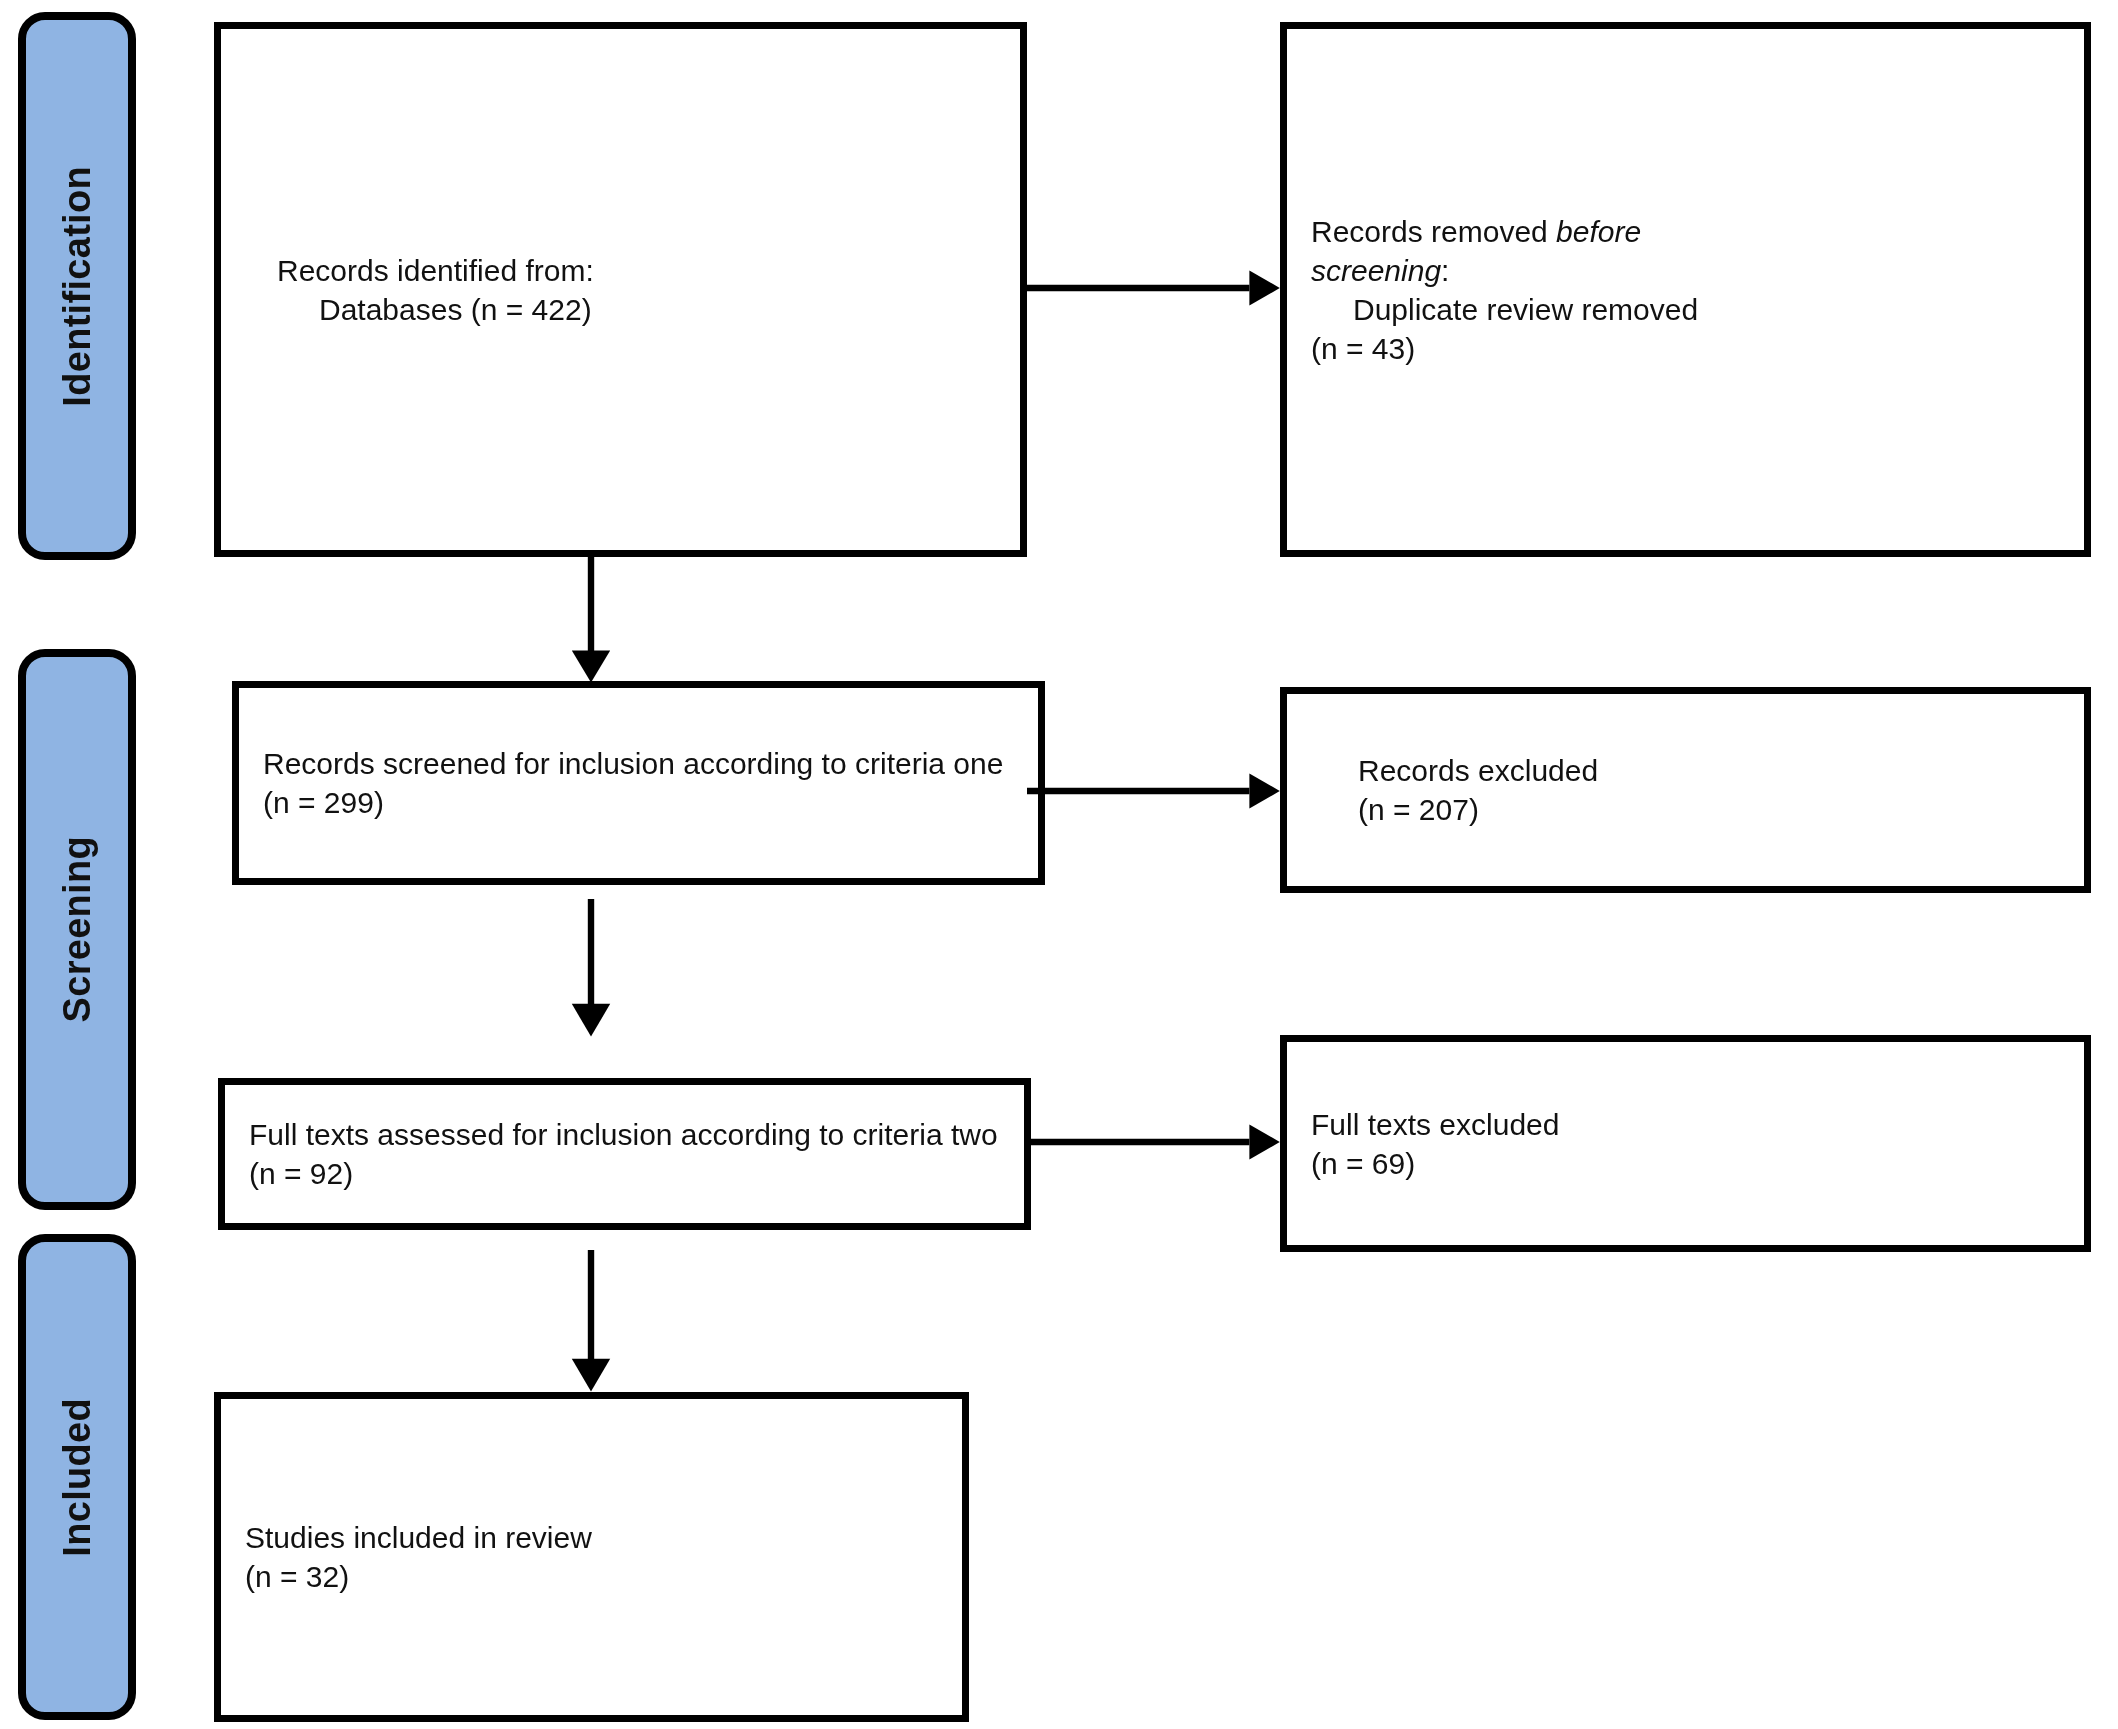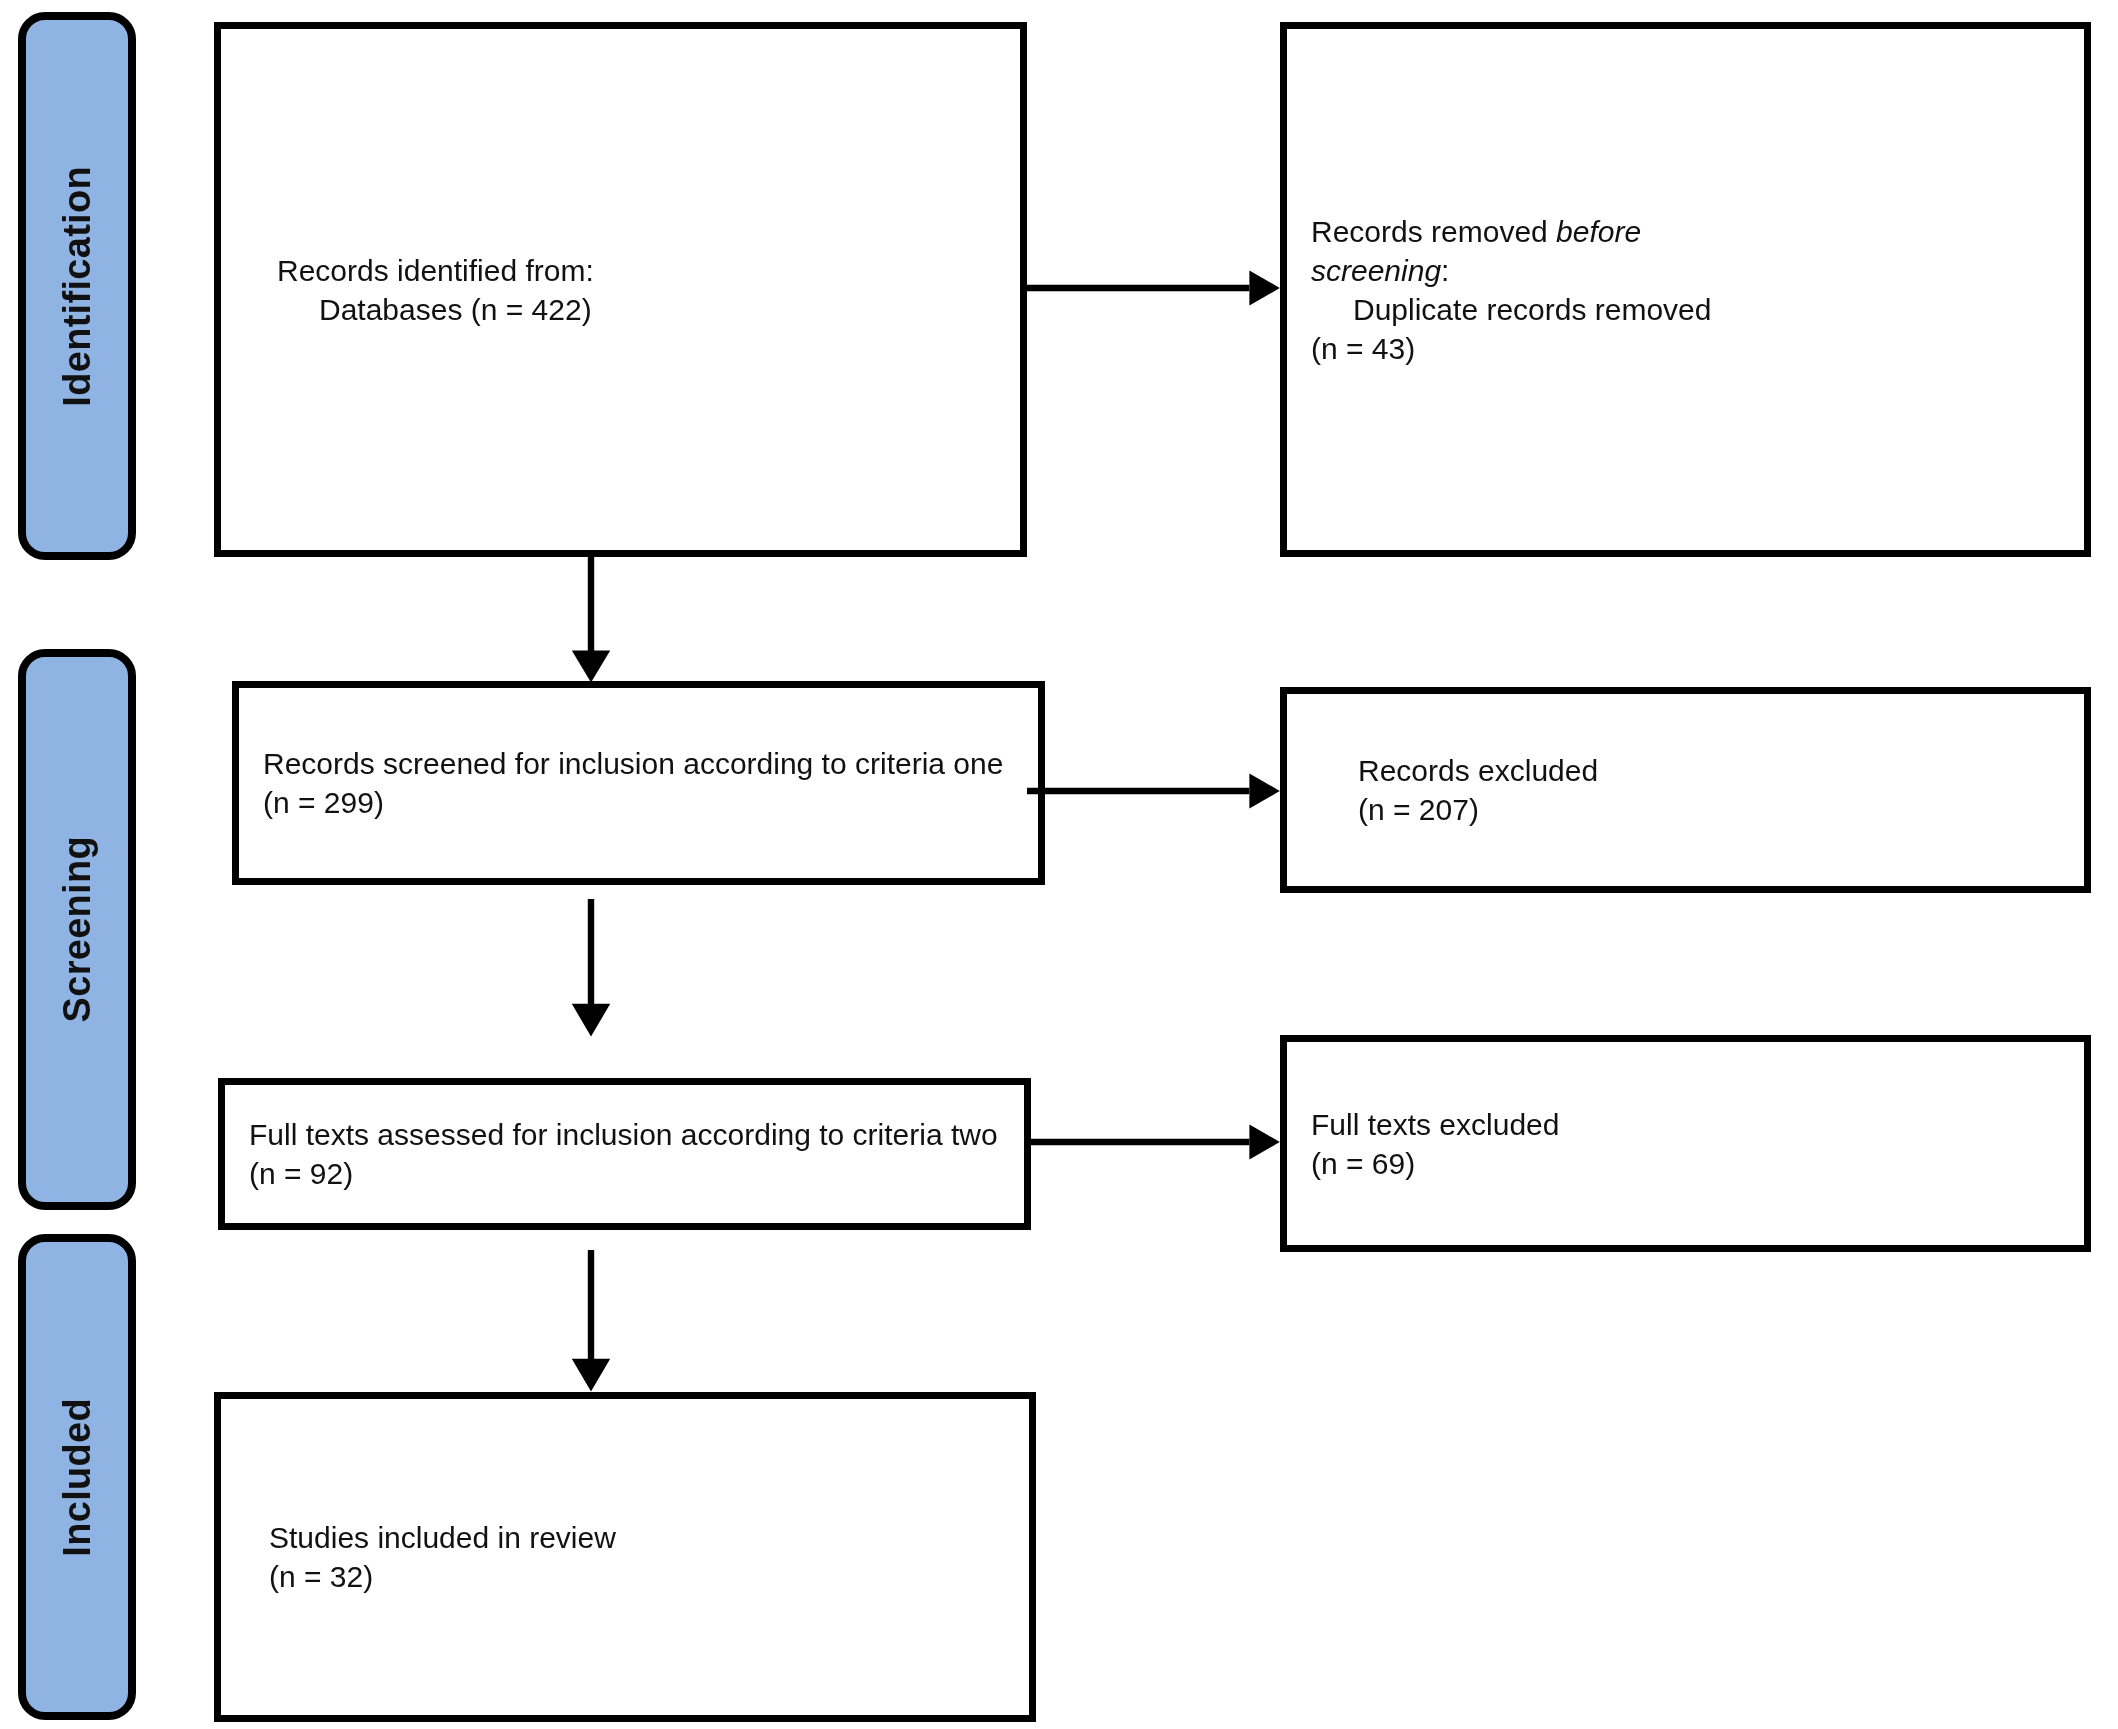--- a/index.html
+++ b/index.html
@@ -93,21 +93,21 @@
     <div class="box-text">
       <span>Records identified from:</span>
       <span class="indent-line">Databases (n = 422)</span>
     </div>
   </div>
 
   <div class="flow-box" style="left:1280px; top:22.4px; width:811px; height:535px;">
     <div class="box-text">
       <span>Records removed </span><span class="italic-em">before</span><br>
       <span class="italic-em">screening</span><span>:</span>
-      <span class="indent-line">Duplicate records removed</span>
+      <span class="indent-line">Duplicate review removed</span>
       <span>(n = 43)</span>
     </div>
   </div>
 
   <div class="flow-box" style="left:232px; top:681px; width:813px; height:204px;">
     <div class="box-text">Records screened for inclusion according to criteria one (n = 299)</div>
   </div>
 
   <div class="flow-box" style="left:1280px; top:687px; width:811px; height:206px;padding-left:47px;">
     <div class="box-text">
@@ -120,21 +120,21 @@
     <div class="box-text">Full texts assessed for inclusion according to criteria two (n = 92)</div>
   </div>
 
   <div class="flow-box" style="left:1280px; top:1035px; width:811px; height:217px;">
     <div class="box-text">
       <span>Full texts excluded</span><br>
       <span>(n = 69)</span>
     </div>
   </div>
 
-  <div class="flow-box" style="left:214px; top:1392px; width:822px; height:330px;padding-left:24px;">
+  <div class="flow-box" style="left:214px; top:1392px; width:755px; height:330px;">
     <div class="box-text">
       <span>Studies included in review</span><br>
       <span>(n = 32)</span>
     </div>
   </div>
 
   <div class="conn" style="left:1027px; top:264px; width:256px; height:48px;">
     <svg width="256" height="48" viewBox="0 0 320 60">
       <line x1="0" y1="30" x2="278" y2="30" stroke="#000000" stroke-width="8"></line>
       <polygon points="278,8 316,30 278,52" fill="#000000"></polygon>

